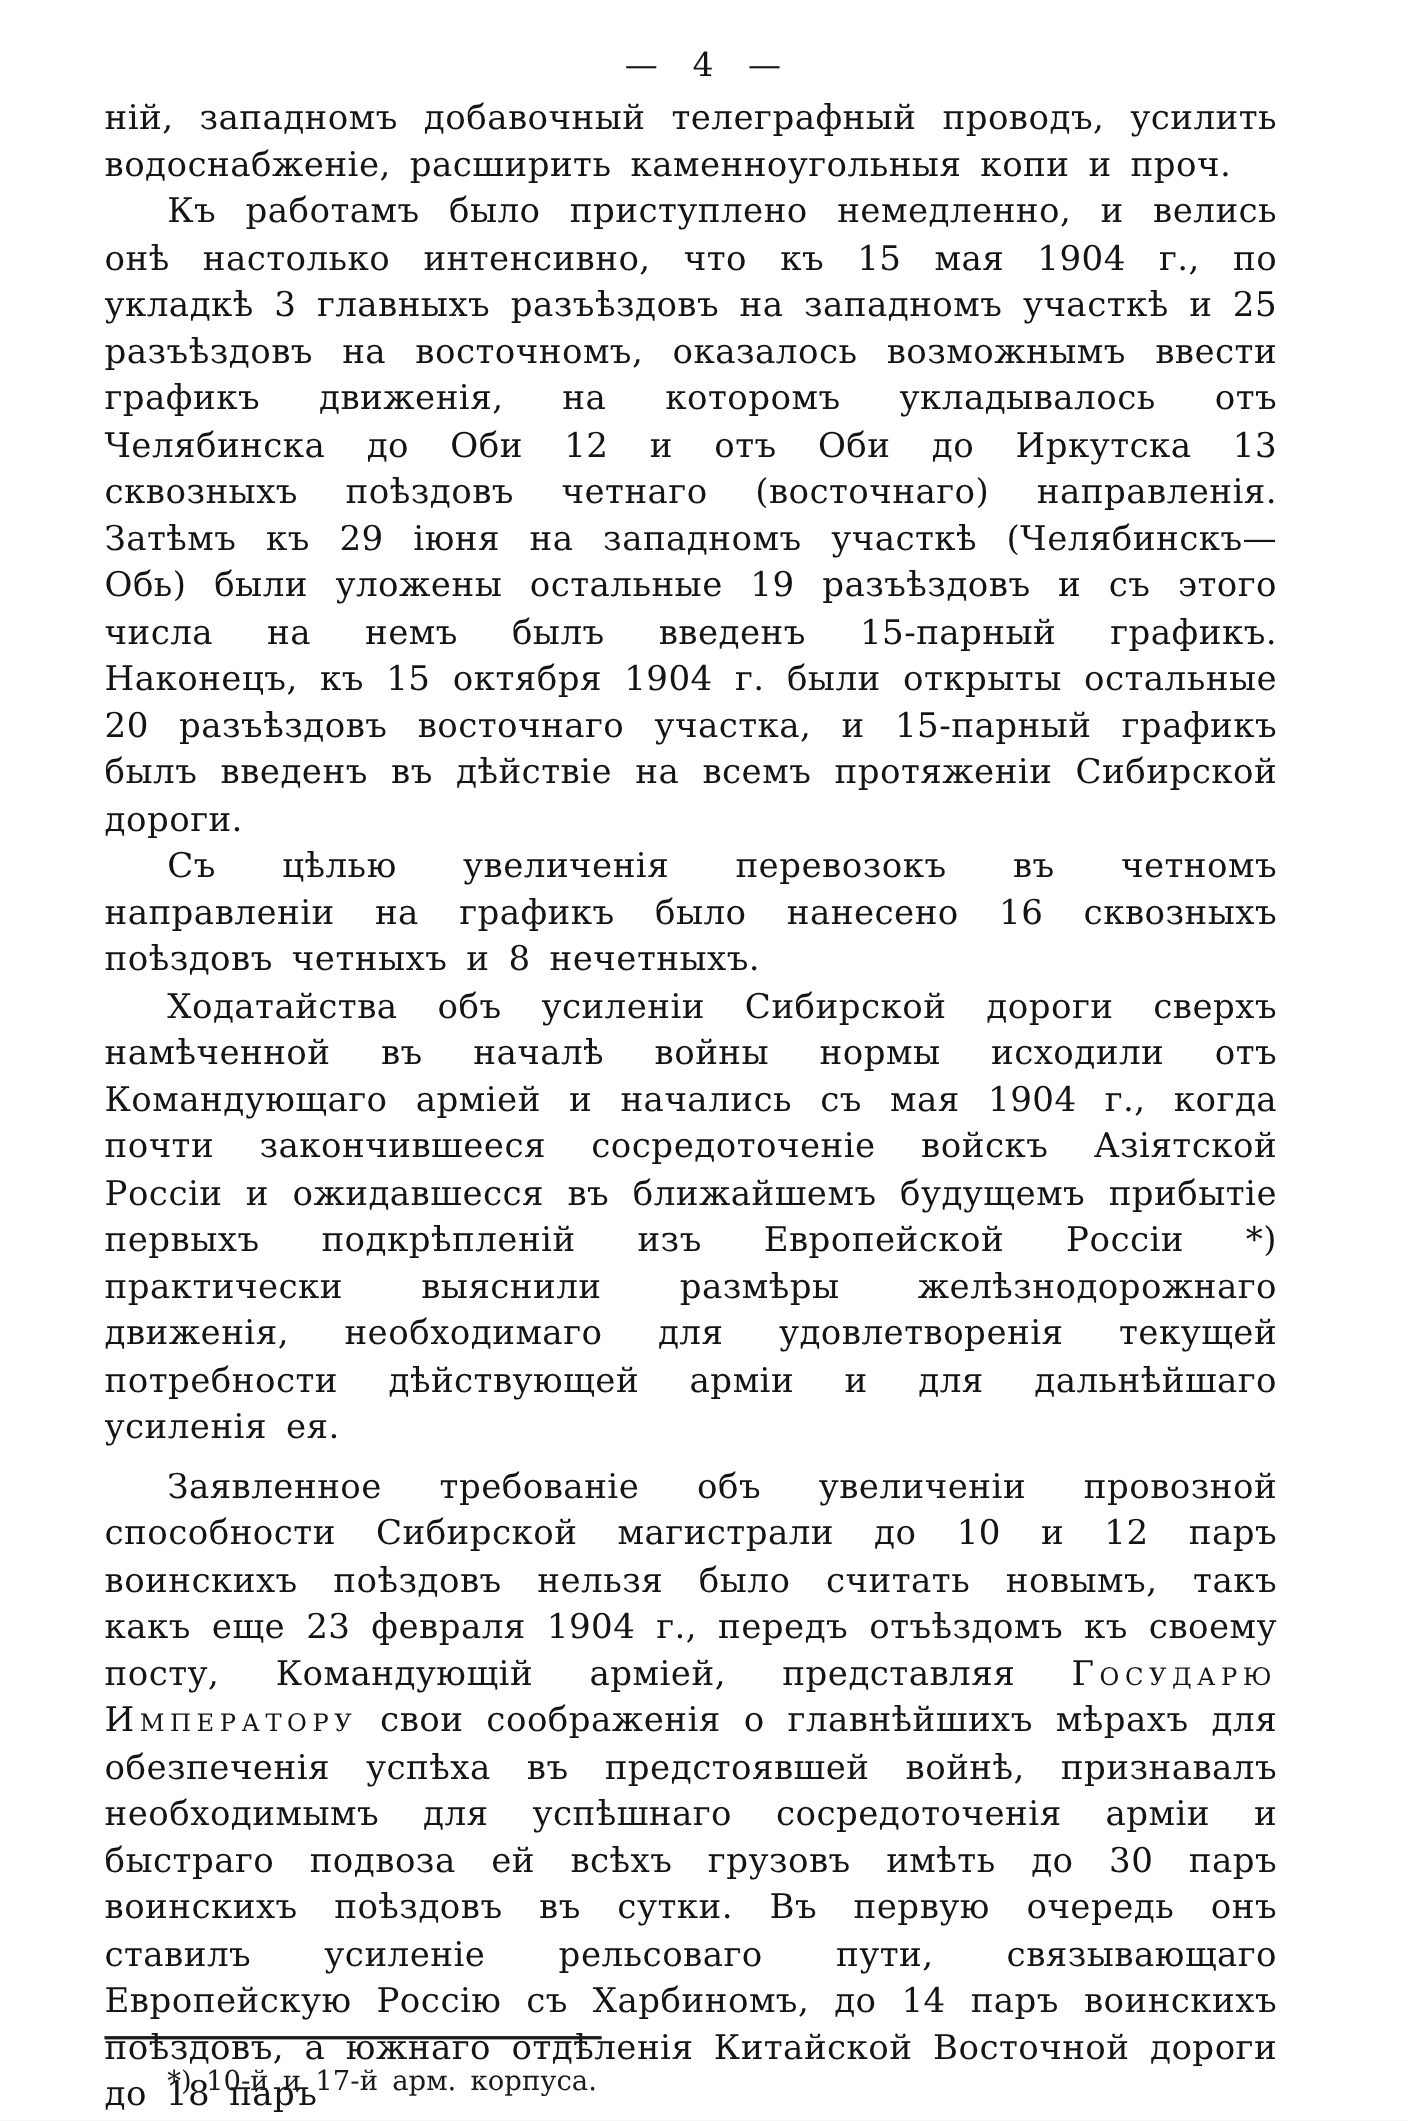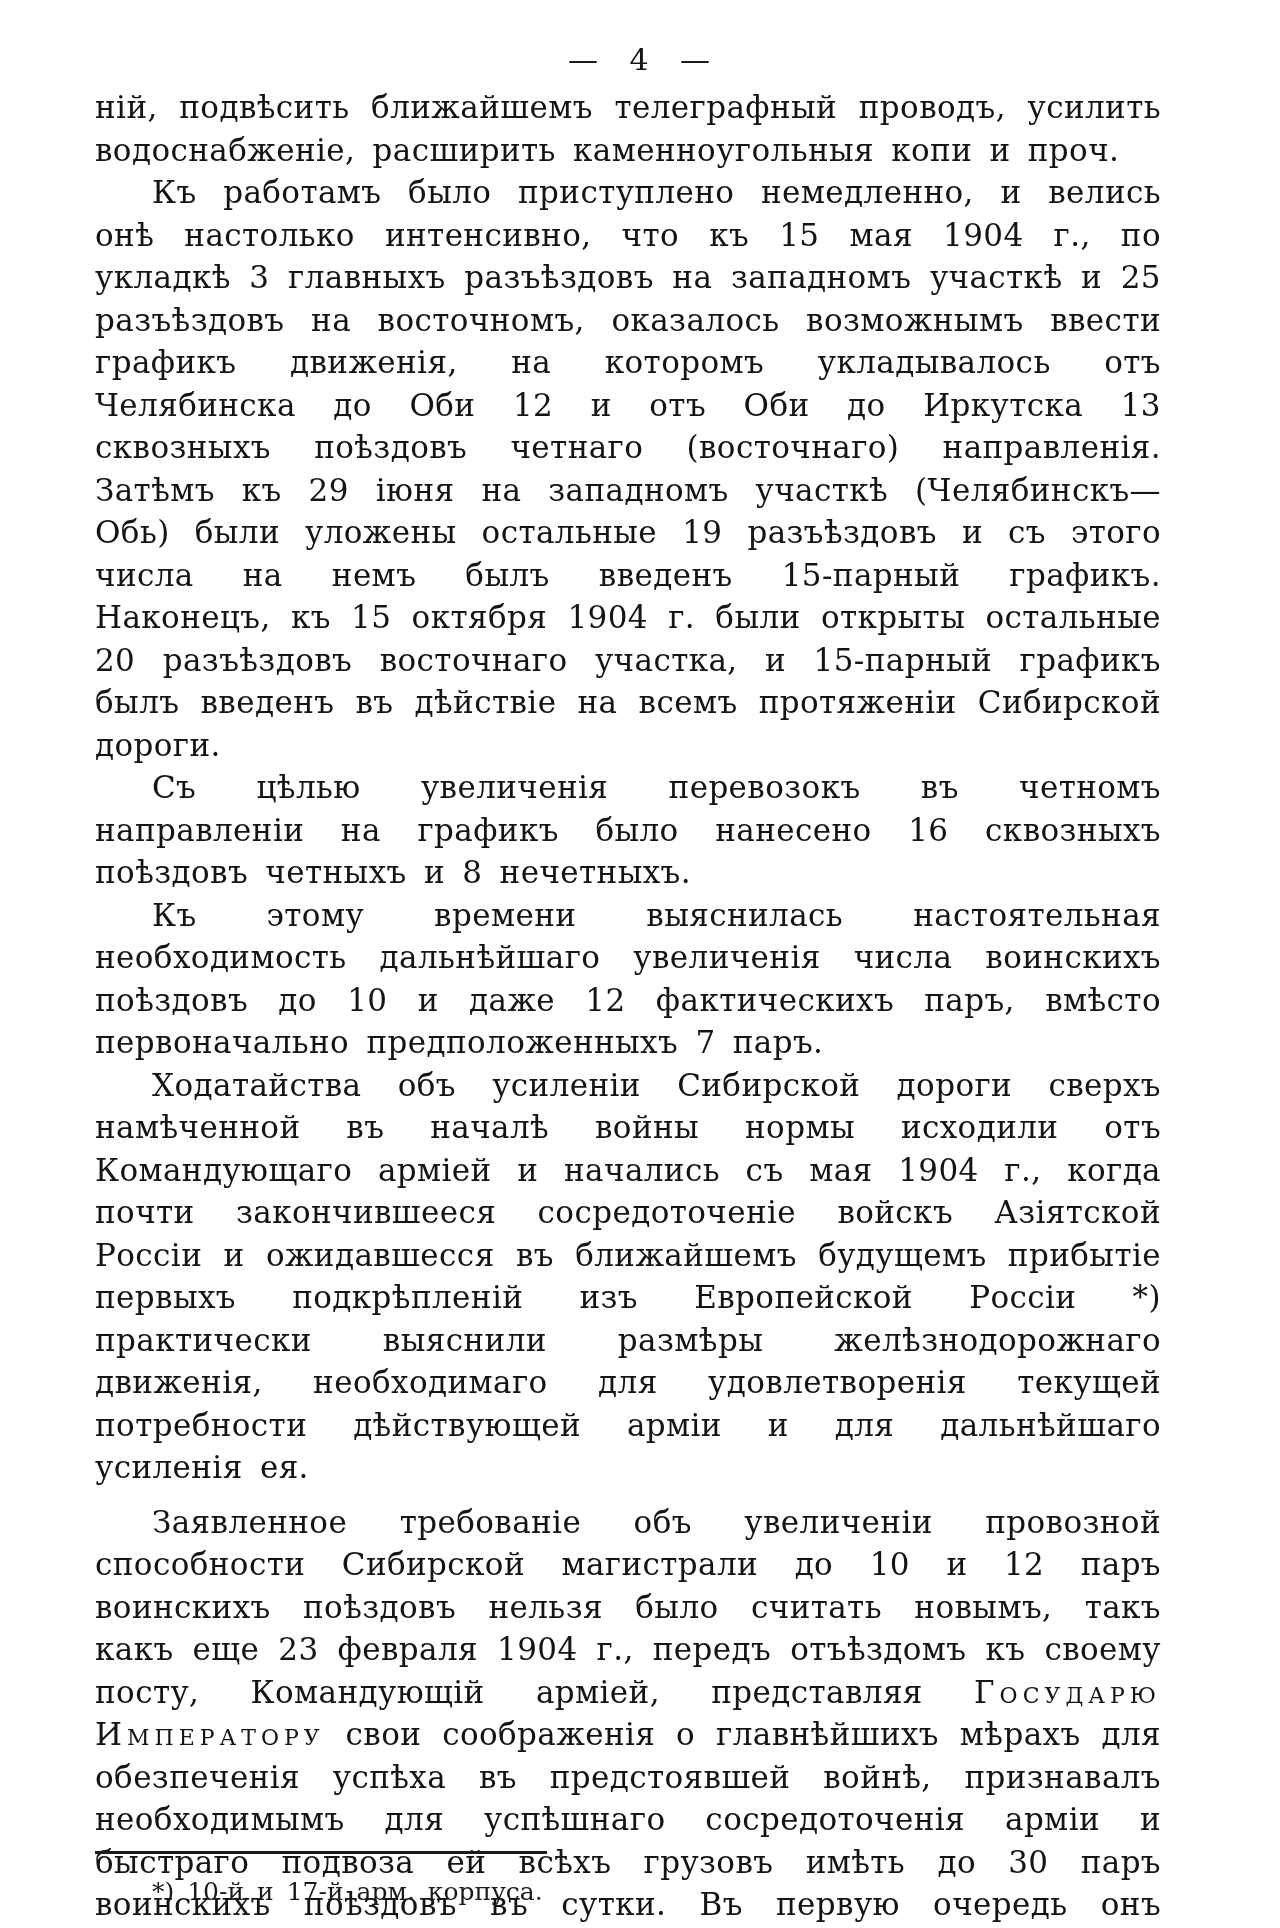--- a/index.html
+++ b/index.html
@@ -70,24 +70,23 @@
 </head>
 <body>
 
 <div class="page">
 
   <div class="page-header">
     <span>— 4 —</span>
   </div>
 
   <div class="text-block">
-    <p class="para continuation">ній, подвѣсить ближайшемъ телеграфный проводъ, усилить водоснабженіе, расширить каменноугольныя копи и проч.</p>
+    <p class="para continuation">ній, западномъ добавочный телеграфный проводъ, усилить водоснабженіе, расширить каменноугольныя копи и проч.</p>
     <p class="para">Къ работамъ было приступлено немедленно, и велись онѣ настолько интенсивно, что къ 15 мая 1904 г., по укладкѣ 3 главныхъ разъѣздовъ на западномъ участкѣ и 25 разъѣздовъ на восточномъ, оказалось возможнымъ ввести графикъ движенія, на которомъ укладывалось отъ Челябинска до Оби 12 и отъ Оби до Иркутска 13 сквозныхъ поѣздовъ четнаго (восточнаго) направленія. Затѣмъ къ 29 іюня на западномъ участкѣ (Челябинскъ—Обь) были уложены остальные 19 разъѣздовъ и съ этого числа на немъ былъ введенъ 15-парный графикъ. Наконецъ, къ 15 октября 1904 г. были открыты остальные 20 разъѣздовъ восточнаго участка, и 15-парный графикъ былъ введенъ въ дѣйствіе на всемъ протяженіи Сибирской дороги.</p>
     <p class="para">Съ цѣлью увеличенія перевозокъ въ четномъ направленіи на графикъ было нанесено 16 сквозныхъ поѣздовъ четныхъ и 8 нечетныхъ.</p>
-    <p class="para">Къ этому времени выяснилась настоятельная необходимость дальнѣйшаго увеличенія числа воинскихъ поѣздовъ до 10 и даже 12 фактическихъ паръ, вмѣсто первоначально предположенныхъ 7 паръ.</p>
     <p class="para">Ходатайства объ усиленіи Сибирской дороги сверхъ намѣченной въ началѣ войны нормы исходили отъ Командующаго арміей и начались съ мая 1904 г., когда почти закончившееся сосредоточеніе войскъ Азіятской Россіи и ожидавшесся въ ближайшемъ будущемъ прибытіе первыхъ подкрѣпленій изъ Европейской Россіи *) практически выяснили размѣры желѣзнодорожнаго движенія, необходимаго для удовлетворенія текущей потребности дѣйствующей арміи и для дальнѣйшаго усиленія ея.</p>
     <p class="para gap-before"><span>Заявленное требованіе объ увеличеніи провозной способности Сибирской магистрали до 10 и 12 паръ воинскихъ поѣздовъ нельзя было считать новымъ, такъ какъ еще 23 февраля 1904 г., передъ отъѣздомъ къ своему посту, Командующій арміей, представляя </span><span class="smallcaps">Государю</span><span> </span><span class="smallcaps">Императору</span><span> свои соображенія о главнѣйшихъ мѣрахъ для обезпеченія успѣха въ предстоявшей войнѣ, признавалъ необходимымъ для успѣшнаго сосредоточенія арміи и быстраго подвоза ей всѣхъ грузовъ имѣть до 30 паръ воинскихъ поѣздовъ въ сутки. Въ первую очередь онъ ставилъ усиленіе рельсоваго пути, связывающаго Европейскую Россію съ Харбиномъ, до 14 паръ воинскихъ поѣздовъ, а южнаго отдѣленія Китайской Восточной дороги до 18 паръ </span></p>
   </div>
 
   <div class="footnote-area">
     <div class="footnote-rule"></div>
     <p class="footnote-text">*) 10-й и 17-й арм. корпуса.</p>
   </div>
 
 </div>

